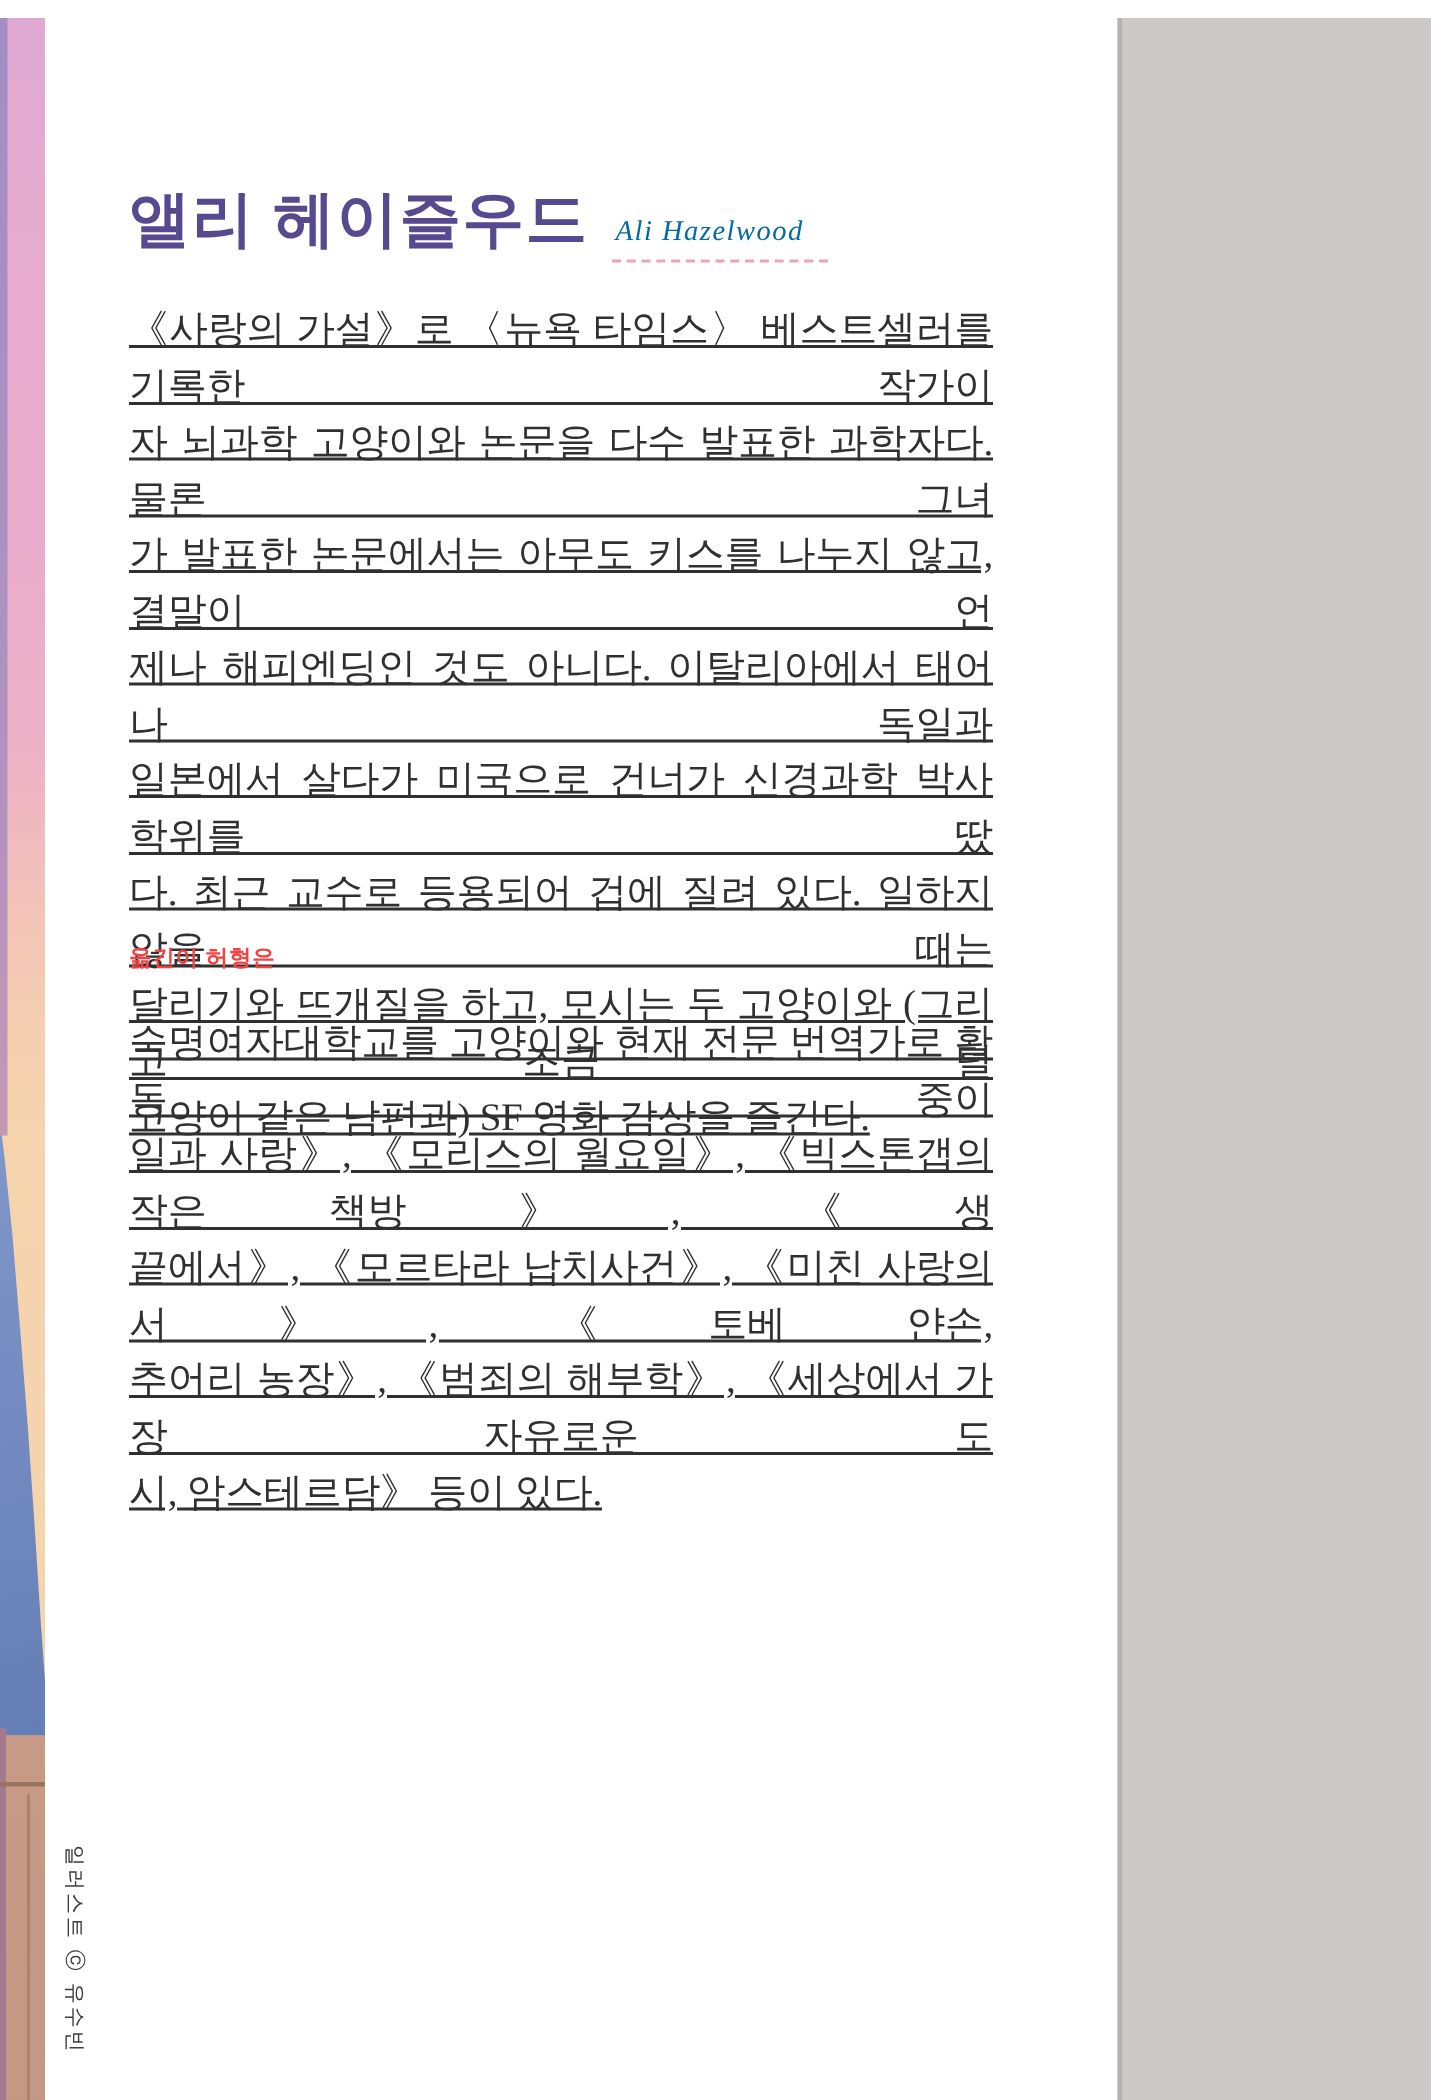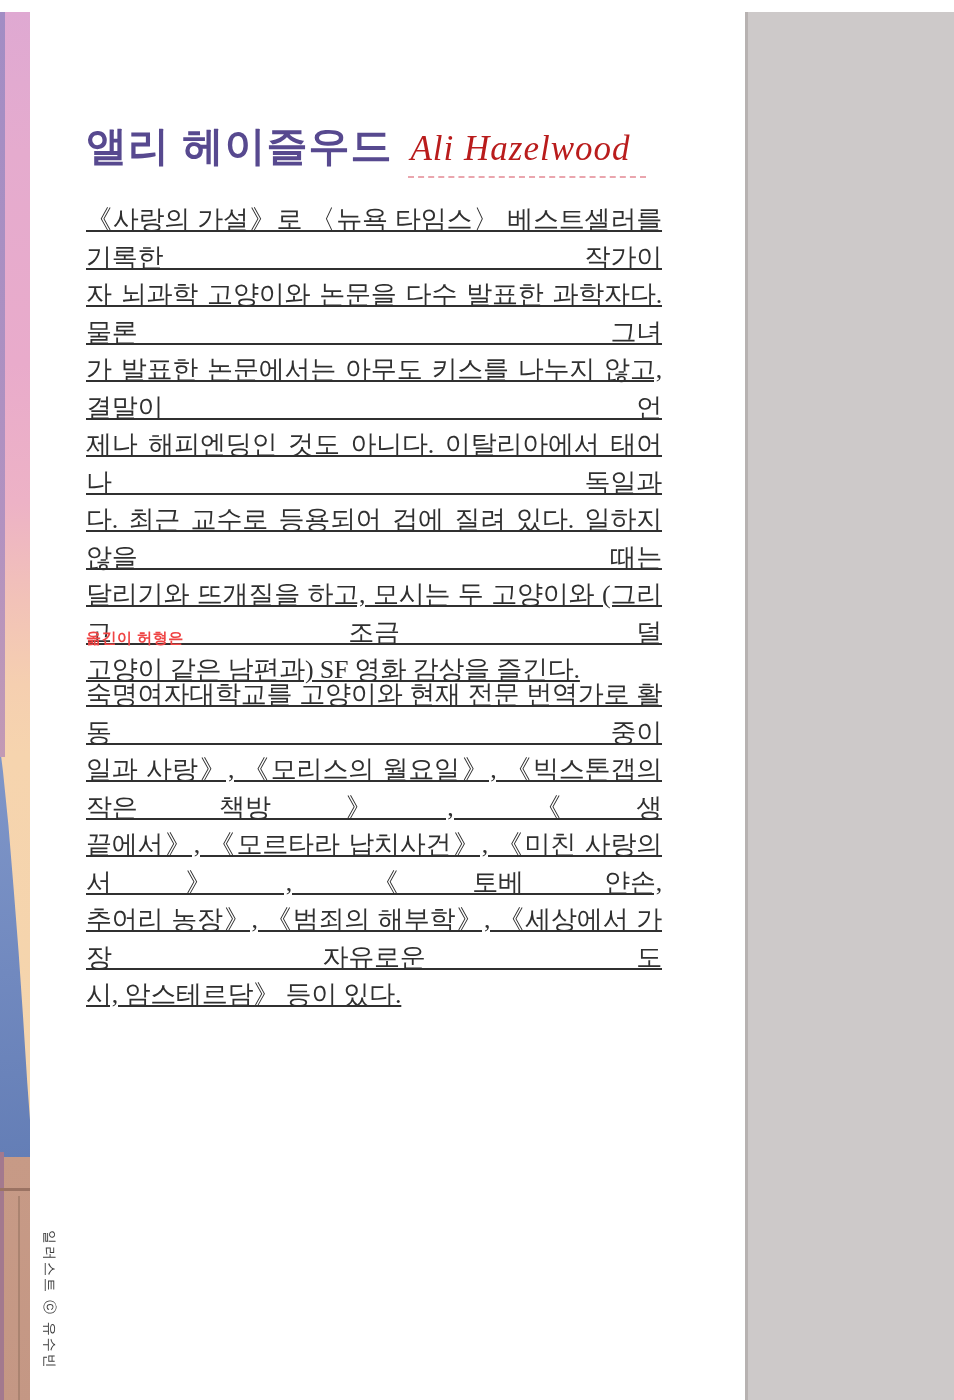--- a/index.html
+++ b/index.html
@@ -42,21 +42,21 @@
 
   
   .title-row{
     position:absolute;left:86px;top:110px;display:flex;align-items:baseline;gap:16px;
   }
   .author-kr{
     font-family:"Liberation Sans","DejaVu Sans",sans-serif;
     font-size:41px;font-weight:800;letter-spacing:1px;color:#57498f;line-height:1.2;
   }
   .author-en{
-    font-style:italic;font-size:35px;color:#b91c1c;letter-spacing:1px;
+    font-style:italic;font-size:19px;color:#0369a1;letter-spacing:1px;
     border-bottom:2px dashed #eaa6ae;padding:0 16px 7px 2px;
   }
 
   
   .bio{
     position:absolute;left:86px;width:576px;
     font-size:26px;line-height:37.5px;color:#303030;letter-spacing:-0.2px;text-decoration:underline;
   }
   .bio-author{top:189px;}
   .bio-translator{top:664px;}
@@ -96,20 +96,21 @@
   <div class="title-row">
     <span class="author-kr">앨리 헤이즐우드</span>
     <span class="author-en">Ali Hazelwood</span>
   </div>
 
   <div class="bio bio-author">
     <div class="bline">《사랑의 가설》로 〈뉴욕 타임스〉 베스트셀러를 기록한 작가이</div>
     <div class="bline">자 뇌과학 고양이와 논문을 다수 발표한 과학자다. 물론 그녀</div>
     <div class="bline">가 발표한 논문에서는 아무도 키스를 나누지 않고, 결말이 언</div>
     <div class="bline">제나 해피엔딩인 것도 아니다. 이탈리아에서 태어나 독일과</div>
+    <div class="bline">일본에서 살다가 미국으로 건너가 신경과학 박사 학위를 땄</div>
     <div class="bline">다. 최근 교수로 등용되어 겁에 질려 있다. 일하지 않을 때는</div>
     <div class="bline">달리기와 뜨개질을 하고, 모시는 두 고양이와 (그리고 조금 덜</div>
     <div class="bline last">고양이 같은 남편과) SF 영화 감상을 즐긴다.</div>
   </div>
 
   <div class="translator-heading">옮긴이 허형은</div>
 
   <div class="bio bio-translator">
     <div class="bline">숙명여자대학교를 고양이와 현재 전문 번역가로 활동 중이</div>
     <div class="bline">일과 사랑》, 《모리스의 월요일》, 《빅스톤갭의 작은 책방》, 《생</div>

